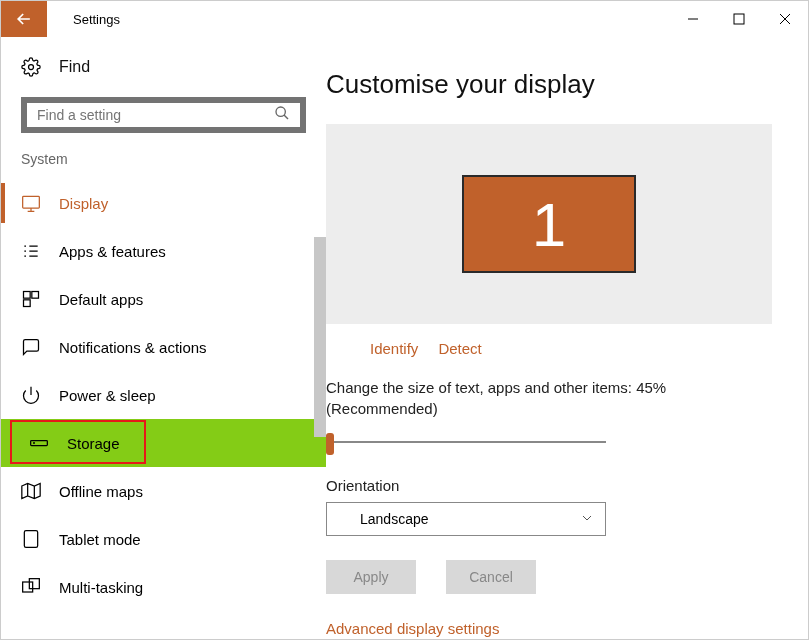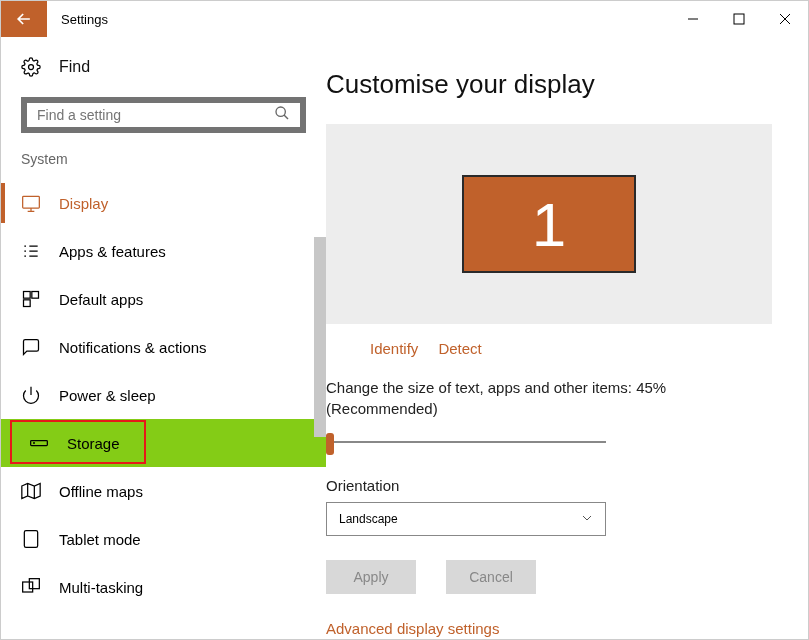--- a/index.html
+++ b/index.html
@@ -1,18 +1,18 @@
 <!DOCTYPE html>
 <html><head>
 <meta charset="utf-8">
 <style>
 * { margin: 0; padding: 0; box-sizing: border-box; font-family: "Segoe UI", sans-serif; }
 body { width: 809px; height: 640px; background: #fff; overflow: hidden; border: 1px solid #ccc; }
 
-.titlebar { height: 36px; display: flex; align-items: center; background: #fff; }
+.titlebar { height: 36px; display: flex; align-items: center; background: #fff; gap: 12px; }
 .back-btn { width: 46px; height: 36px; background: #c0612b; display: flex; align-items: center; justify-content: center; cursor: pointer; }
 .back-btn svg { width: 20px; height: 20px; stroke: #fff; }
 .title-text { margin-left: 14px; font-size: 13px; color: #000; }
 .win-controls { margin-left: auto; display: flex; }
 .win-btn { width: 46px; height: 36px; display: flex; align-items: center; justify-content: center; cursor: pointer; }
 .win-btn svg { width: 12px; height: 12px; stroke: #000; }
 
 .body-area { display: flex; height: calc(100% - 36px); }
 .sidebar { width: 325px; padding: 20px 0 0 0; position: relative; }
 .home-row { display: flex; align-items: center; padding: 0 20px 20px 20px; gap: 18px; }
@@ -38,21 +38,21 @@
 .display-preview { background: #ededed; height: 200px; display: flex; align-items: center; justify-content: center; margin-bottom: 16px; }
 .monitor { width: 174px; height: 98px; background: #c0612b; border: 2px solid #2a2a2a; display: flex; align-items: center; justify-content: center; color: #fff; font-size: 62px; font-weight: 300; }
 .link-row { display: flex; gap: 20px; margin-bottom: 20px; padding-left: 44px; }
 .link { color: #c0612b; font-size: 15px; cursor: pointer; }
 .setting-label { font-size: 15px; color: #222; margin-bottom: 12px; line-height: 1.4; }
 .slider { position: relative; height: 24px; margin-bottom: 22px; width: 280px; }
 .slider-track { position: absolute; top: 10px; left: 0; right: 0; height: 2px; background: #888; }
 .slider-thumb { position: absolute; left: 0; top: 2px; width: 8px; height: 22px; background: #c0612b; border-radius: 3px; }
 .field-label { font-size: 15px; color: #222; margin-bottom: 8px; }
 .select-box { width: 280px; height: 34px; border: 1px solid #888; display: flex; align-items: center; padding: 0 12px; justify-content: space-between; margin-bottom: 24px; cursor: pointer; }
-.select-value { font-size: 12px; }
+.select-value { font-size: 14px; margin-left: 21px; }
 .select-box svg { width: 12px; height: 12px; stroke: #555; fill: none; }
 .btn-row { display: flex; gap: 30px; margin-bottom: 26px; }
 .btn { width: 90px; height: 34px; background: #d8d8d8; border: none; color: #888; font-size: 14px; cursor: pointer; }
 </style>
 </head>
 <body>
 
 <div class="titlebar">
   <div class="back-btn">
     <svg viewBox="0 0 24 24" stroke-width="2" fill="none">

